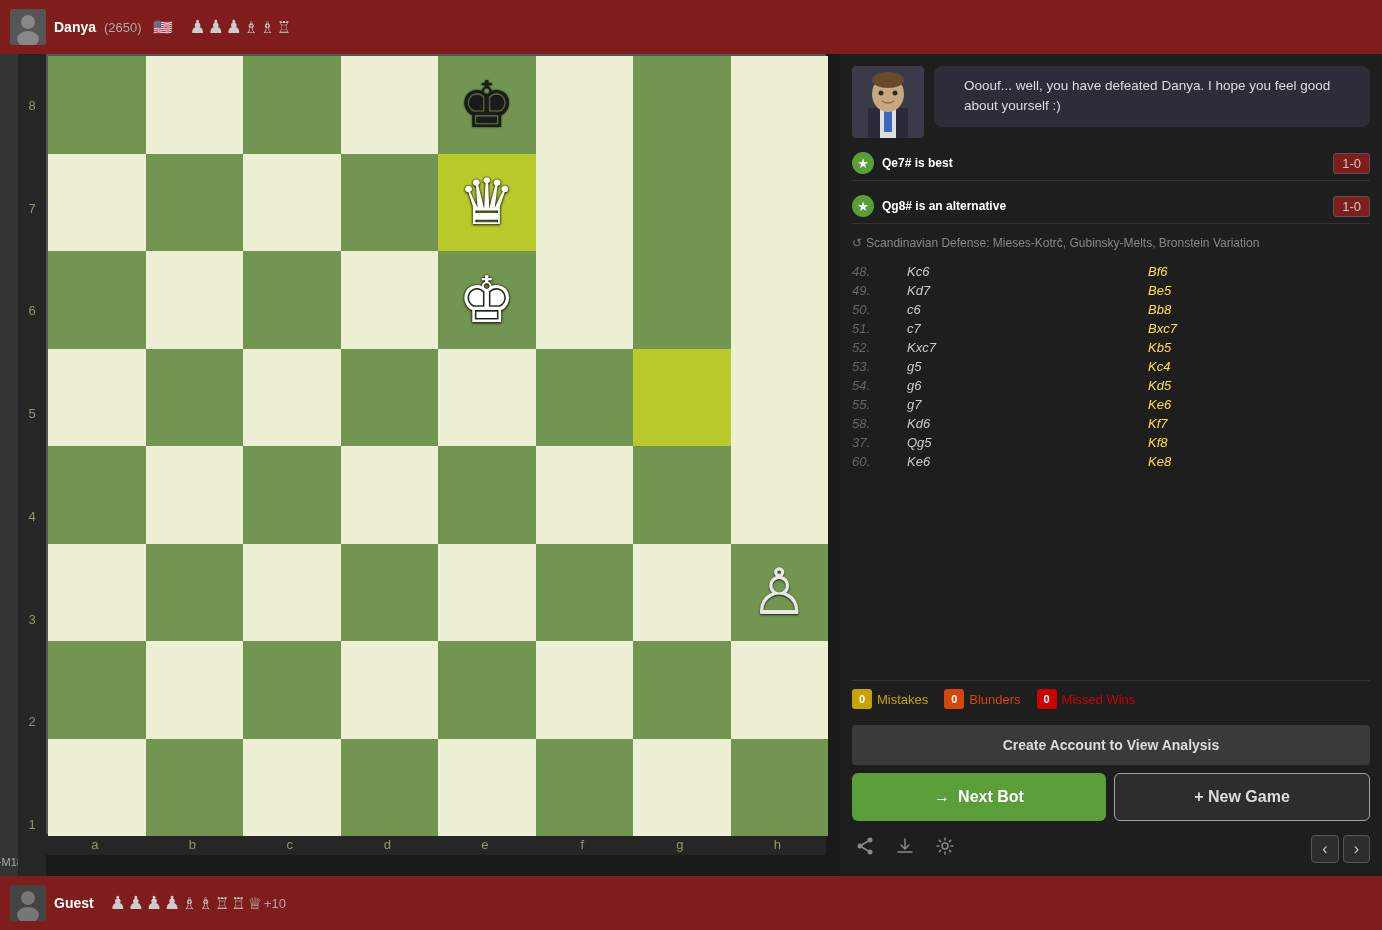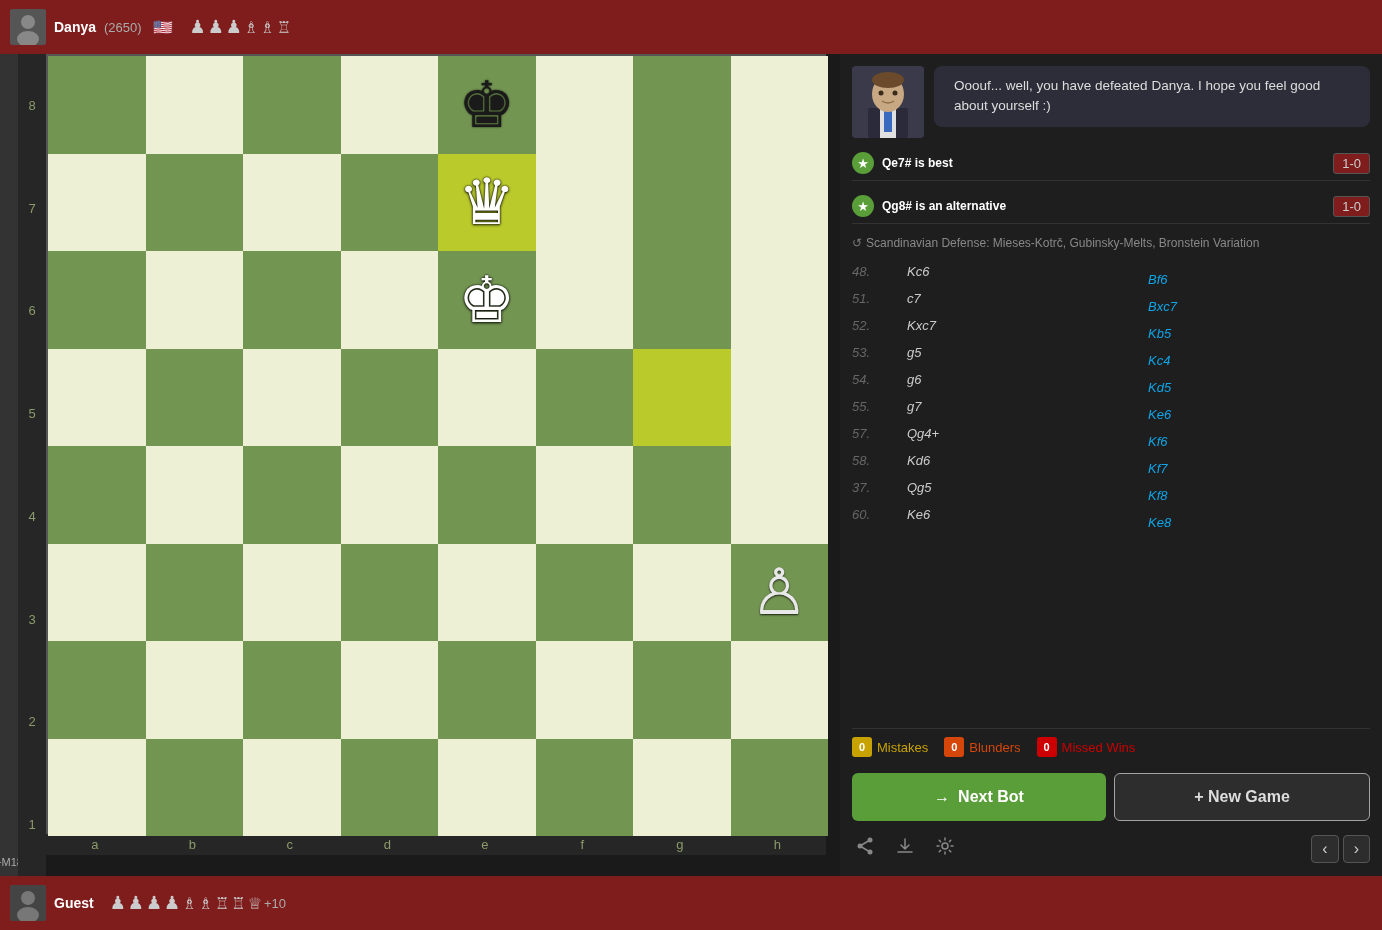--- a/index.html
+++ b/index.html
@@ -183,21 +183,21 @@
       flex-shrink: 0;
       overflow: hidden;
       display: flex;
       align-items: center;
       justify-content: center;
       font-size: 40px;
     }
     .chat-bubble {
       background: #2d2d3a;
       border-radius: 8px;
-      padding: 10px 20px;
+      padding: 10px 30px;
       font-size: 13.5px;
       color: #ddd;
       line-height: 1.5;
       flex: 1;
     }
 
     
     .best-move-row {
       display: flex;
       align-items: center;
@@ -259,21 +259,21 @@
     .move-row {
       display: grid;
       grid-template-columns: 36px 1fr 1fr;
       gap: 19px;
       padding: 2px 0;
       color: #bbb;
       font-style: italic;
     }
     .move-num { color: #666; }
     .move-white { color: #ccc; cursor: pointer; }
-    .move-black { color: #0ea5e9; cursor: pointer; margin-top: 8px; }
+    .move-black { color: #fde047; cursor: pointer; }
 
     
     .stats-row {
       display: flex;
       gap: 16px;
       align-items: center;
       padding: 8px 0;
       border-top: 1px solid #333;
     }
     .stat-item {
@@ -573,20 +573,30 @@
       <span>Scandinavian Defense: Mieses-Kotrč, Gubinsky-Melts, Bronstein Variation</span>
     </div>
 
     <div class="moves-list" id="moves-list">
     <div class="move-row">
       <span class="move-num">48.</span>
       <span class="move-white">Kc6</span>
       <span class="move-black">Bf6</span>
     </div>
         <div class="move-row">
+      <span class="move-num">49.</span>
+      <span class="move-white">Kd7</span>
+      <span class="move-black">Be5</span>
+    </div>
+        <div class="move-row">
+      <span class="move-num">50.</span>
+      <span class="move-white">c6</span>
+      <span class="move-black">Bb8</span>
+    </div>
+        <div class="move-row">
       <span class="move-num">51.</span>
       <span class="move-white">c7</span>
       <span class="move-black">Bxc7</span>
     </div>
         <div class="move-row">
       <span class="move-num">52.</span>
       <span class="move-white">Kxc7</span>
       <span class="move-black">Kb5</span>
     </div>
         <div class="move-row">
@@ -596,25 +606,20 @@
     </div>
         <div class="move-row">
       <span class="move-num">54.</span>
       <span class="move-white">g6</span>
       <span class="move-black">Kd5</span>
     </div>
         <div class="move-row">
       <span class="move-num">55.</span>
       <span class="move-white">g7</span>
       <span class="move-black">Ke6</span>
-    </div>
-        <div class="move-row">
-      <span class="move-num">57.</span>
-      <span class="move-white">Qg4+</span>
-      <span class="move-black">Kf6</span>
     </div>
         <div class="move-row">
       <span class="move-num">58.</span>
       <span class="move-white">Kd6</span>
       <span class="move-black">Kf7</span>
     </div>
         <div class="move-row">
       <span class="move-num">37.</span>
       <span class="move-white">Qg5</span>
       <span class="move-black">Kf8</span>
@@ -640,20 +645,21 @@
         <span style="color:#d4460a;">Blunders</span>
       </div>
       <div class="stat-item">
         <div class="stat-badge badge-red">
           <span>0</span>
         </div>
         <span style="color:#cc0000;">Missed Wins</span>
       </div>
     </div>
 
+    <button class="analysis-btn">Create Account to View Analysis</button>
 
     <div class="action-buttons">
       <button class="btn-next-bot">
         <span>→</span>
         <span>Next Bot</span>
       </button>
       <button class="btn-new-game">
         <span>+ New Game</span>
       </button>
     </div>

